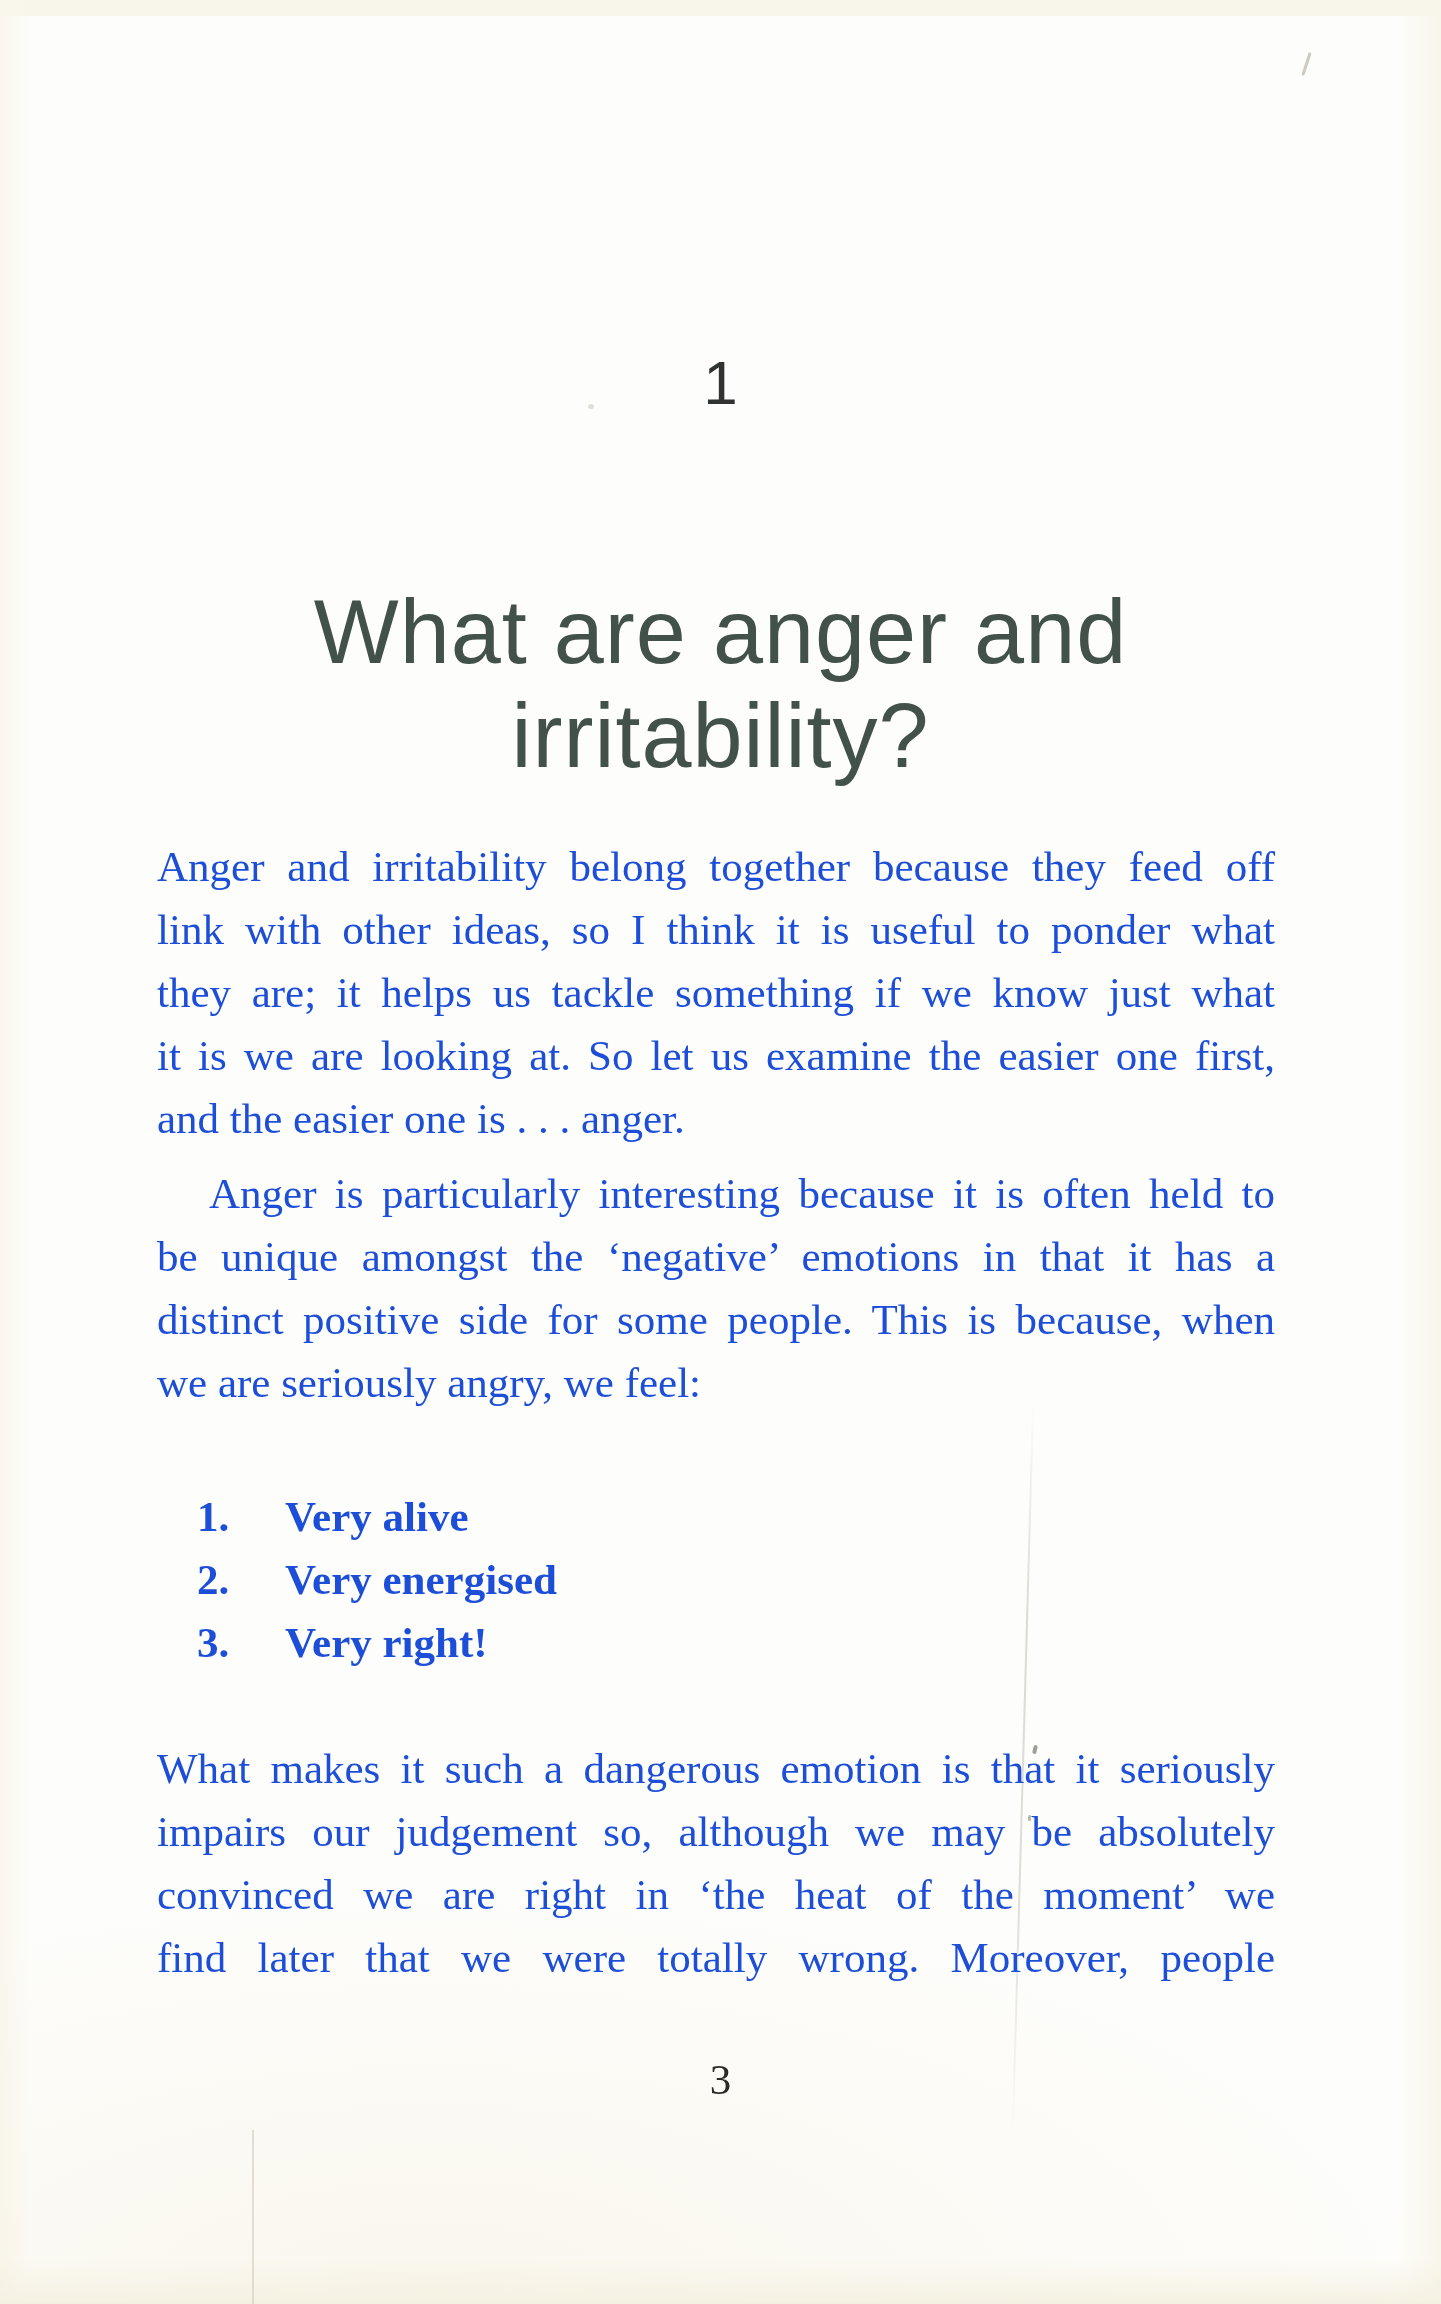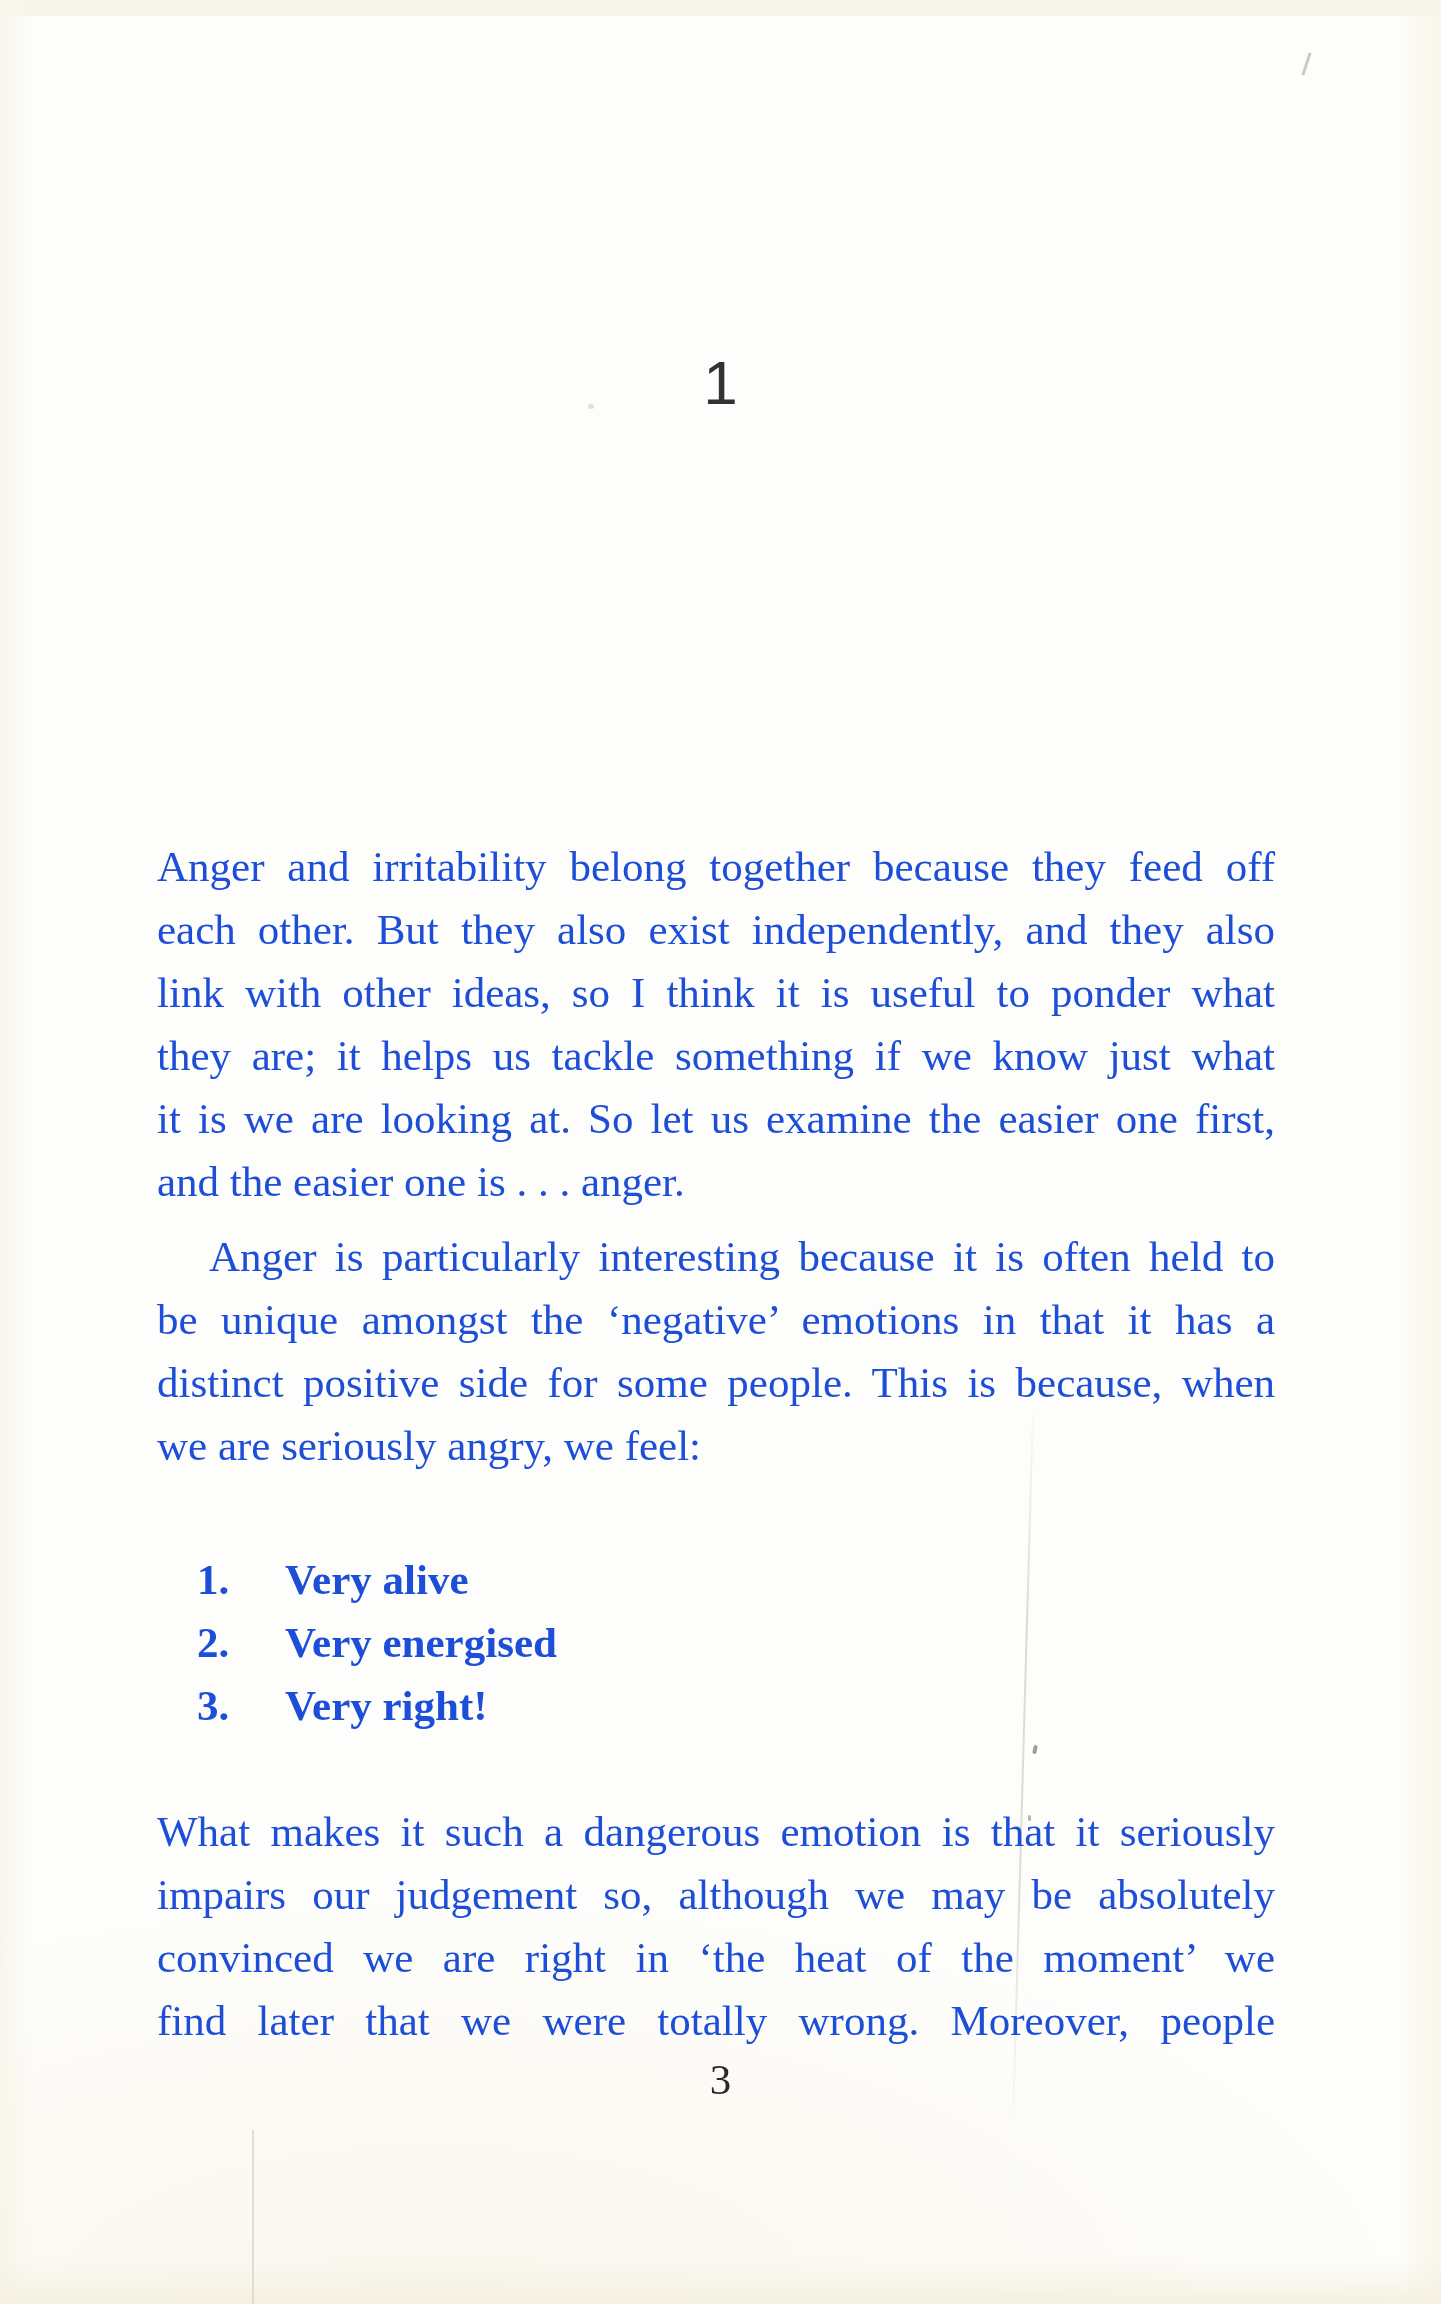--- a/index.html
+++ b/index.html
@@ -106,26 +106,29 @@
   <div class="edge-bottom"></div>
   <div class="crease-right"></div>
   <div class="crease-bottom-left"></div>
   <div class="speck-1"></div>
   <div class="speck-2"></div>
   <div class="mark-top-right"></div>
   <div class="speck-left"></div>
 
   <div class="chapter-number">1</div>
 
+  <h1 class="chapter-title">
+    <span class="title-line">What are anger and</span><br>
+    <span class="title-line">irritability?</span>
+  </h1>
 
   <div class="body-col">
 
     <div class="para para-1">
       <div class="line">Anger and irritability belong together because they feed off</div>
-      <div class="line">each other. But they also exist independently, and they also</div>
       <div class="line">link with other ideas, so I think it is useful to ponder what</div>
       <div class="line">they are; it helps us tackle something if we know just what</div>
       <div class="line">it is we are looking at. So let us examine the easier one first,</div>
       <div class="line no-just">and the easier one is . . . anger.</div>
     </div>
 
     <div class="para para-2">
       <div class="line indent">Anger is particularly interesting because it is often held to</div>
       <div class="line">be unique amongst the ‘negative’ emotions in that it has a</div>
       <div class="line">distinct positive side for some people. This is because, when</div>

